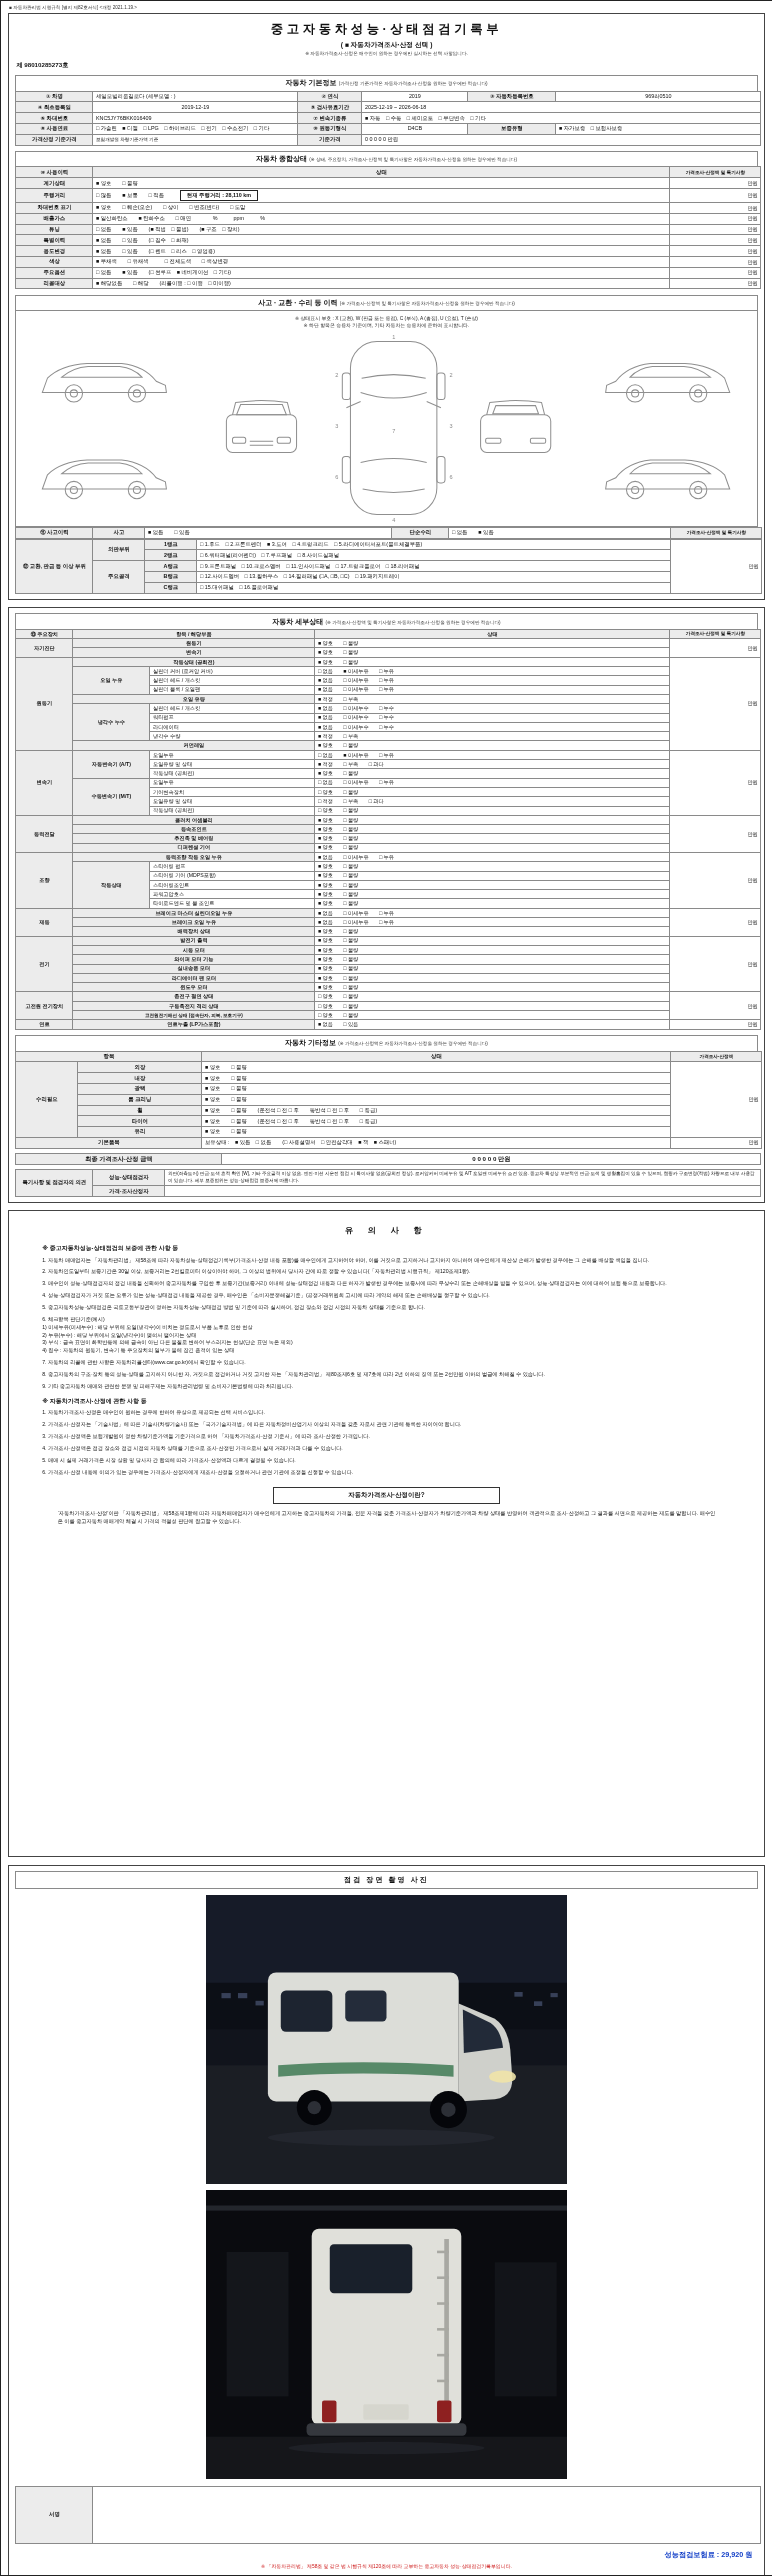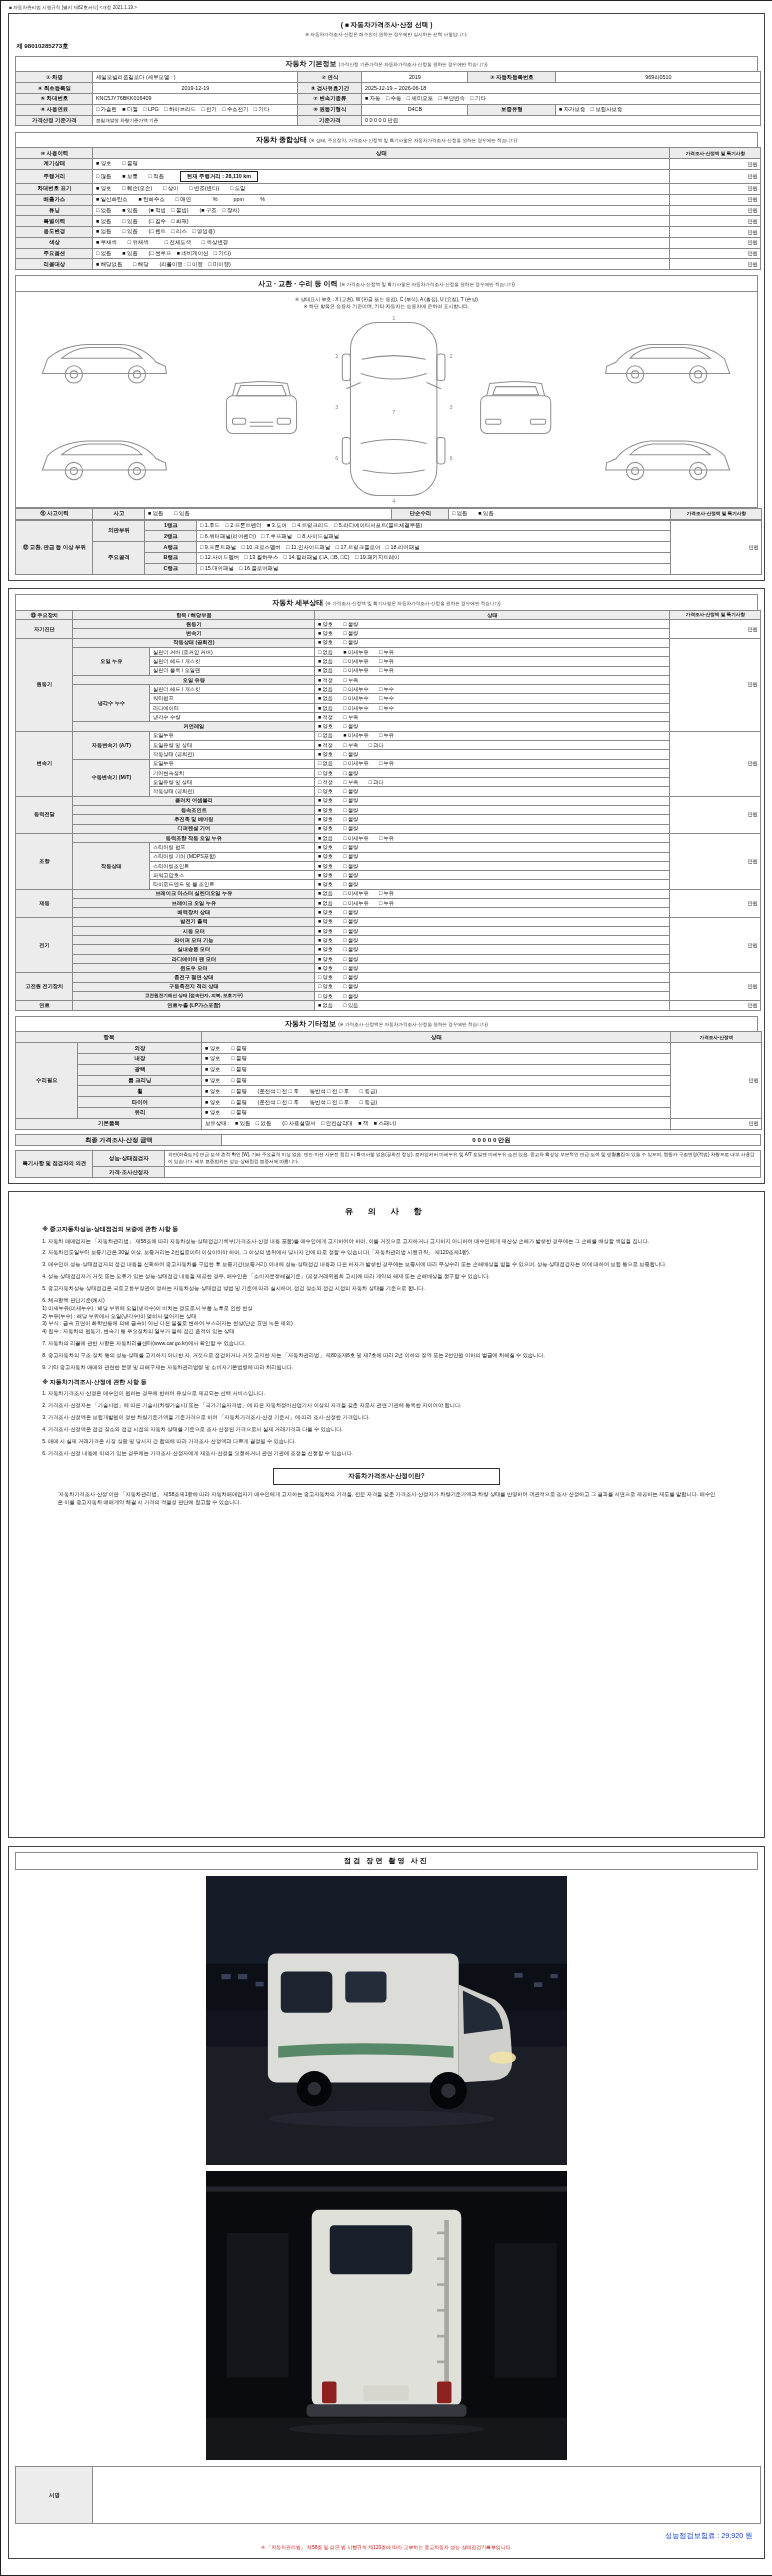--- a/index.html
+++ b/index.html
@@ -44,32 +44,33 @@
   .note-item { font-size: 5.2px; line-height: 1.5; margin-bottom: 4.1px; white-space: pre-line; text-align: justify; }
   .define-box { border: 0.7px solid #333; width: 227px; margin: 10.3px auto 5.2px; text-align: center; font-weight: bold; font-size: 6.4px; padding: 3.1px 0; }
   .define-body { font-size: 5.2px; line-height: 1.55; margin: 3.1px 15.5px; text-align: justify; }
 
   .photos-box { padding: 5.2px 6.2px 7.2px; }
   .photos-band { border: 0.5px solid var(--line-gray); text-align: center; font-weight: bold; font-size: 7px; padding: 3.1px 0; letter-spacing: 2.1px; }
   .photo { width: 361px; height: 289px; margin: 6.2px auto; background: #0c0e13; }
   .photo svg { display: block; width: 100%; height: 100%; }
   .sign-table { margin-top: 6.2px; }
   .sign-table td.sig { height: 57px; }
-  .insurance { color: var(--accent-blue); font-weight: normal; font-size: 7.2px; text-align: right; margin: 6.2px 5.2px 1px; }
+  .insurance { color: var(--accent-blue); font-weight: bold; font-size: 7.2px; text-align: right; margin: 6.2px 5.2px 1px; }
   .footnote { color: var(--alert-red); font-size: 4.9px; text-align: center; margin: 3.1px 0 1px; }
 </style>
 </head>
 <body>
 
 <div class="frame"></div>
 
 <div class="doc">
   <div class="form-ref">■ 자동차관리법 시행규칙 [별지 제82호서식] &lt;개정 2021.1.19.&gt;</div>
 
   <section class="box">
+    <div class="doc-title">중고자동차성능·상태점검기록부</div>
     <div class="doc-subtitle">( ■ 자동차가격조사·산정 선택 )</div>
     <div class="doc-subnote">※ 자동차가격조사·산정은 매수인이 원하는 경우에만 실시하는 선택 사항입니다.</div>
     <div class="doc-no">제 98010285273호</div>
 
     <div class="band">
       <span class="band-title">자동차 기본정보</span>
       <span class="note">(가격산정 기준가격은 자동차가격조사·산정을 원하는 경우에만 적습니다)</span>
     </div>
     <table class="t">
       <colgroup>

